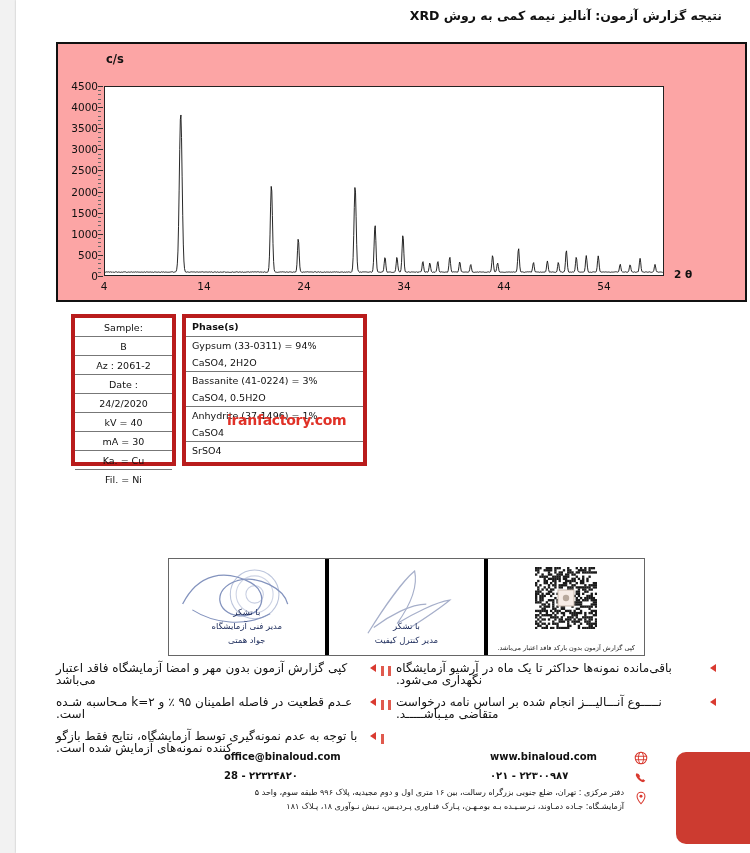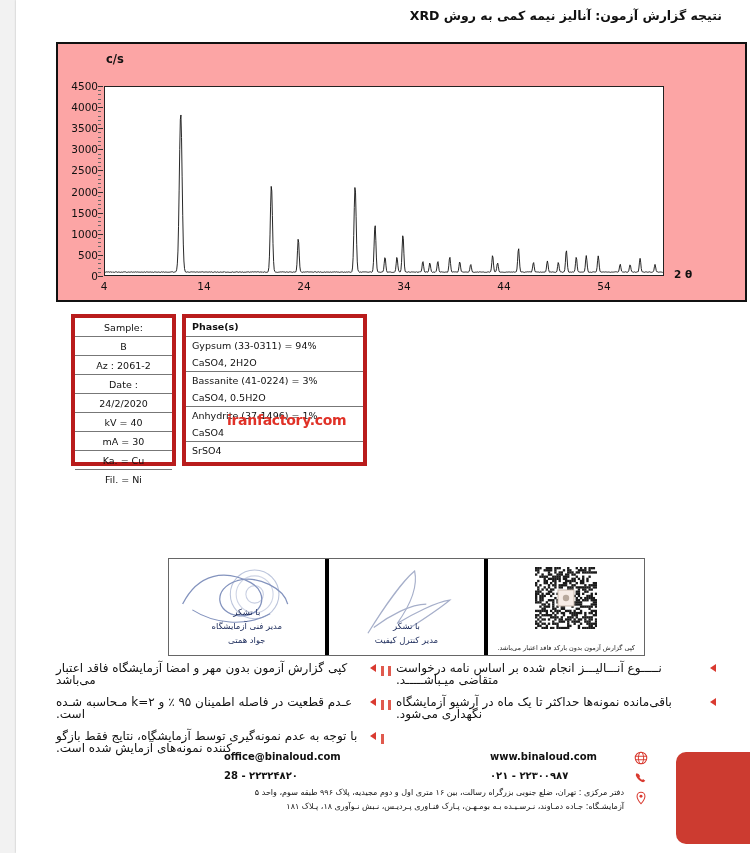--- a/index.html
+++ b/index.html
@@ -701,22 +701,22 @@
           <rect x="59.86" y="57.72" width="2.34" height="2.34" fill="#1a1a1a"></rect>
           <rect x="23" y="23" width="16" height="16" fill="#f6ece6" stroke="#c9b9ad"></rect>
           <circle cx="31" cy="31" r="3.2" fill="#b8a99d"></circle>
         </svg>
       <div class="qr-caption">کپی گزارش آزمون بدون بارکد فاقد اعتبار می‌باشد.</div>
     </div>
   </div>
 
   <div class="notes">
     <div class="note-col right" id="notes-right">
+        <div class="note"><span class="arrow"></span><span>باقی‌مانده نمونه‌ها حداکثر تا یک ماه در آرشیو آزمایشگاه نگهداری می‌شود.</span><div class="note-rule" style="left: -8px;"></div></div>
         <div class="note"><span class="arrow"></span><span>نـــــوع آنـــالیـــز انجام شده بر اساس نامه درخواست متقاضی میـباشـــــد.</span><div class="note-rule" style="left: -8px;"></div></div>
-        <div class="note"><span class="arrow"></span><span>باقی‌مانده نمونه‌ها حداکثر تا یک ماه در آرشیو آزمایشگاه نگهداری می‌شود.</span><div class="note-rule" style="left: -8px;"></div></div>
       </div>
     <div class="note-col left" id="notes-left">
         <div class="note"><span class="arrow"></span><span>کپی گزارش آزمون بدون مهر و امضا آزمایشگاه فاقد اعتبار می‌باشد</span><div class="note-rule" style="right: -8px;"></div></div>
         <div class="note"><span class="arrow"></span><span>عـدم قطعیت در فاصله اطمینان ۹۵ ٪ و ۲=k مـحاسبه شـده است.</span><div class="note-rule" style="right: -8px;"></div></div>
         <div class="note"><span class="arrow"></span><span>با توجه به عدم نمونه‌گیری توسط آزمایشگاه، نتایج فقط بازگو کننده نمونه‌های آزمایش شده است.</span><div class="note-rule" style="right: -8px;"></div></div>
       </div>
   </div>
 
   <div class="contact">
 

